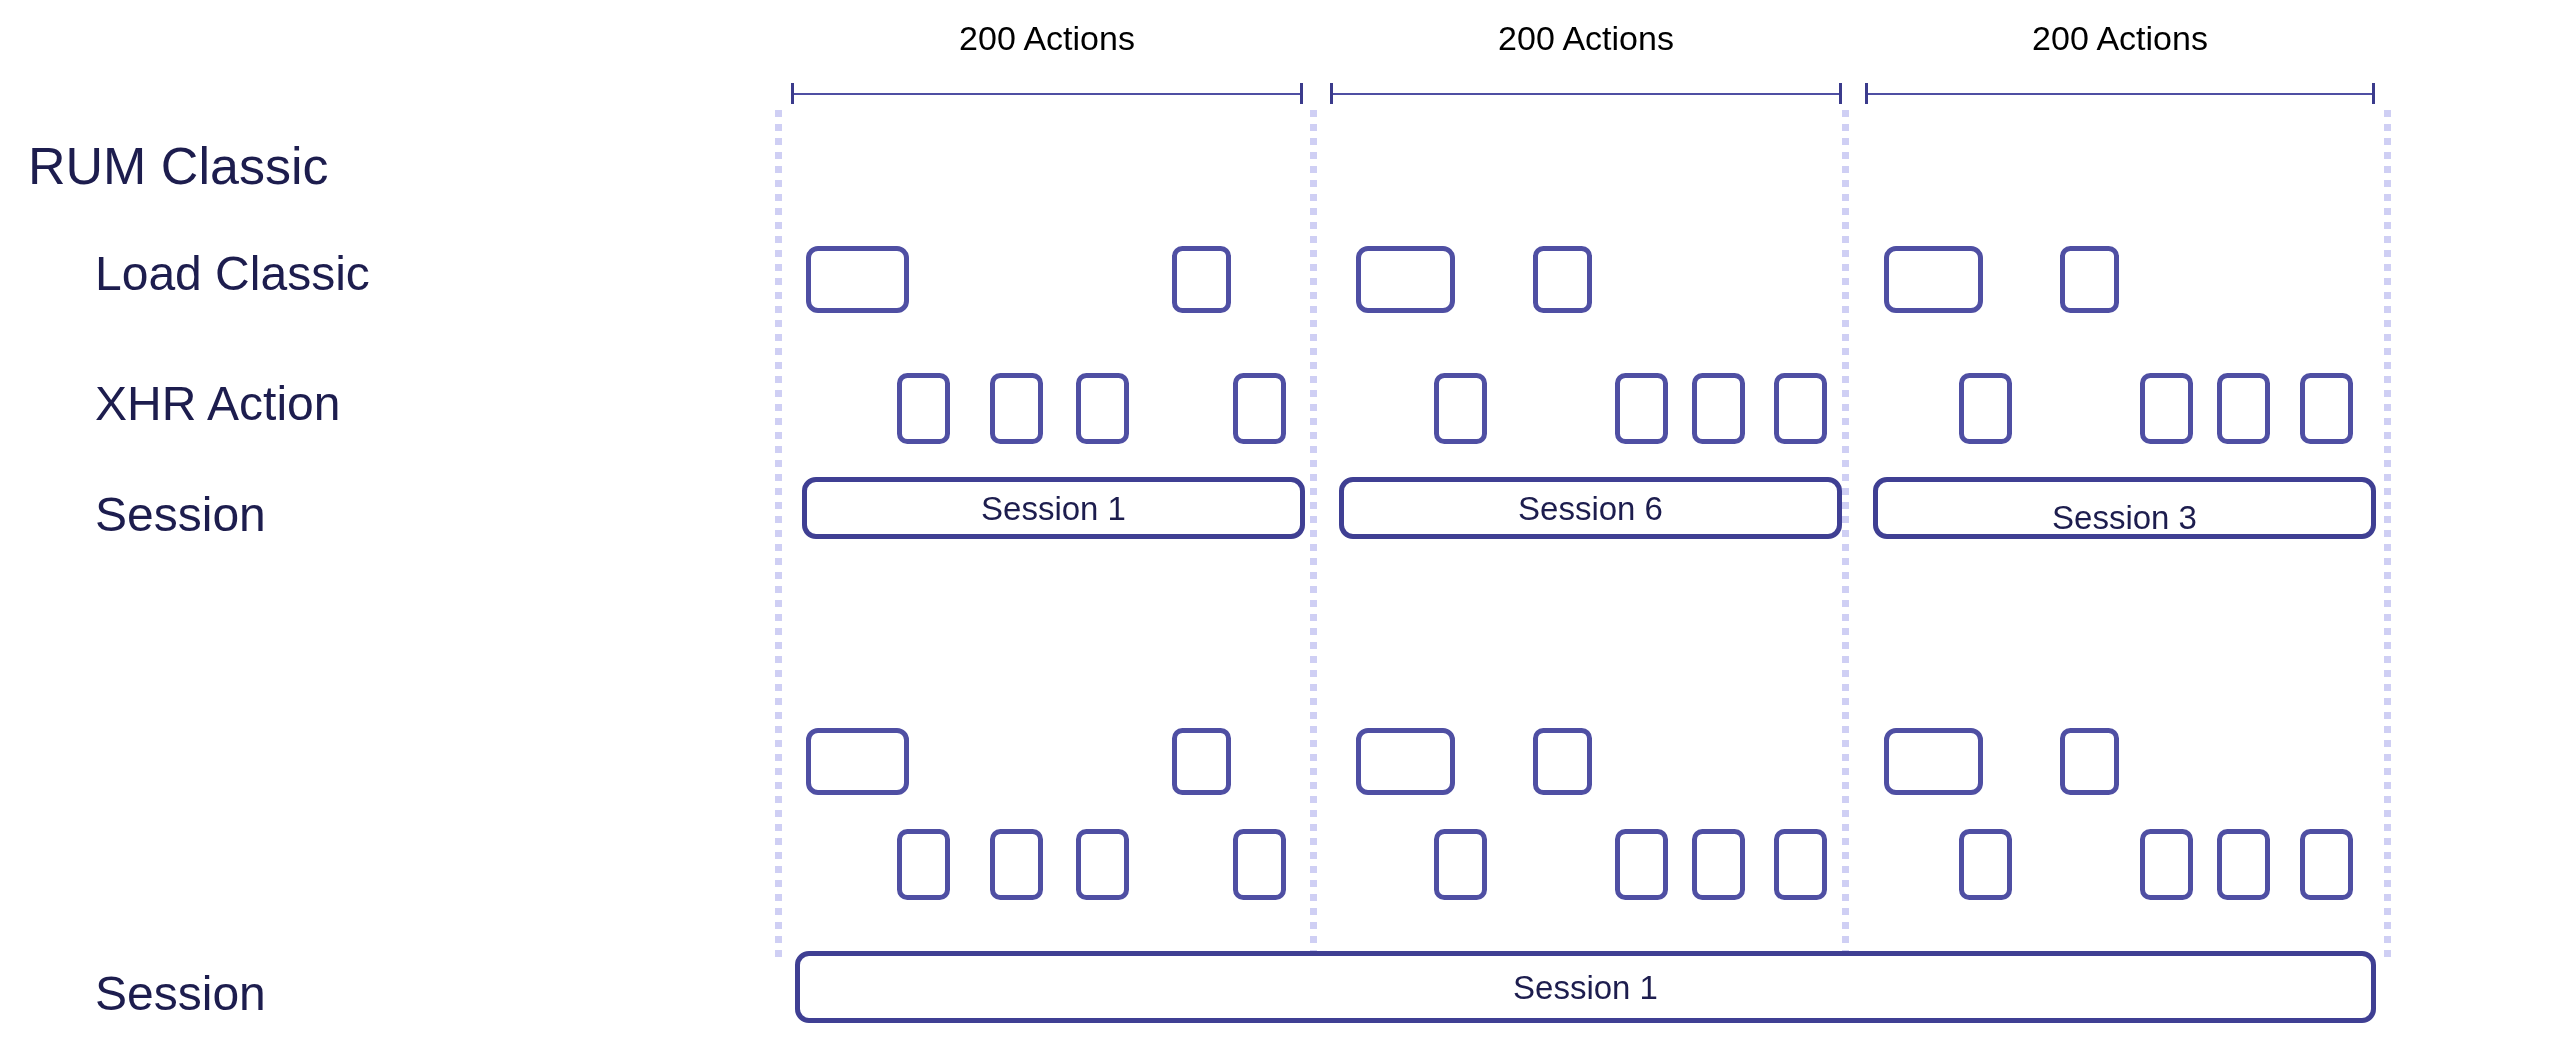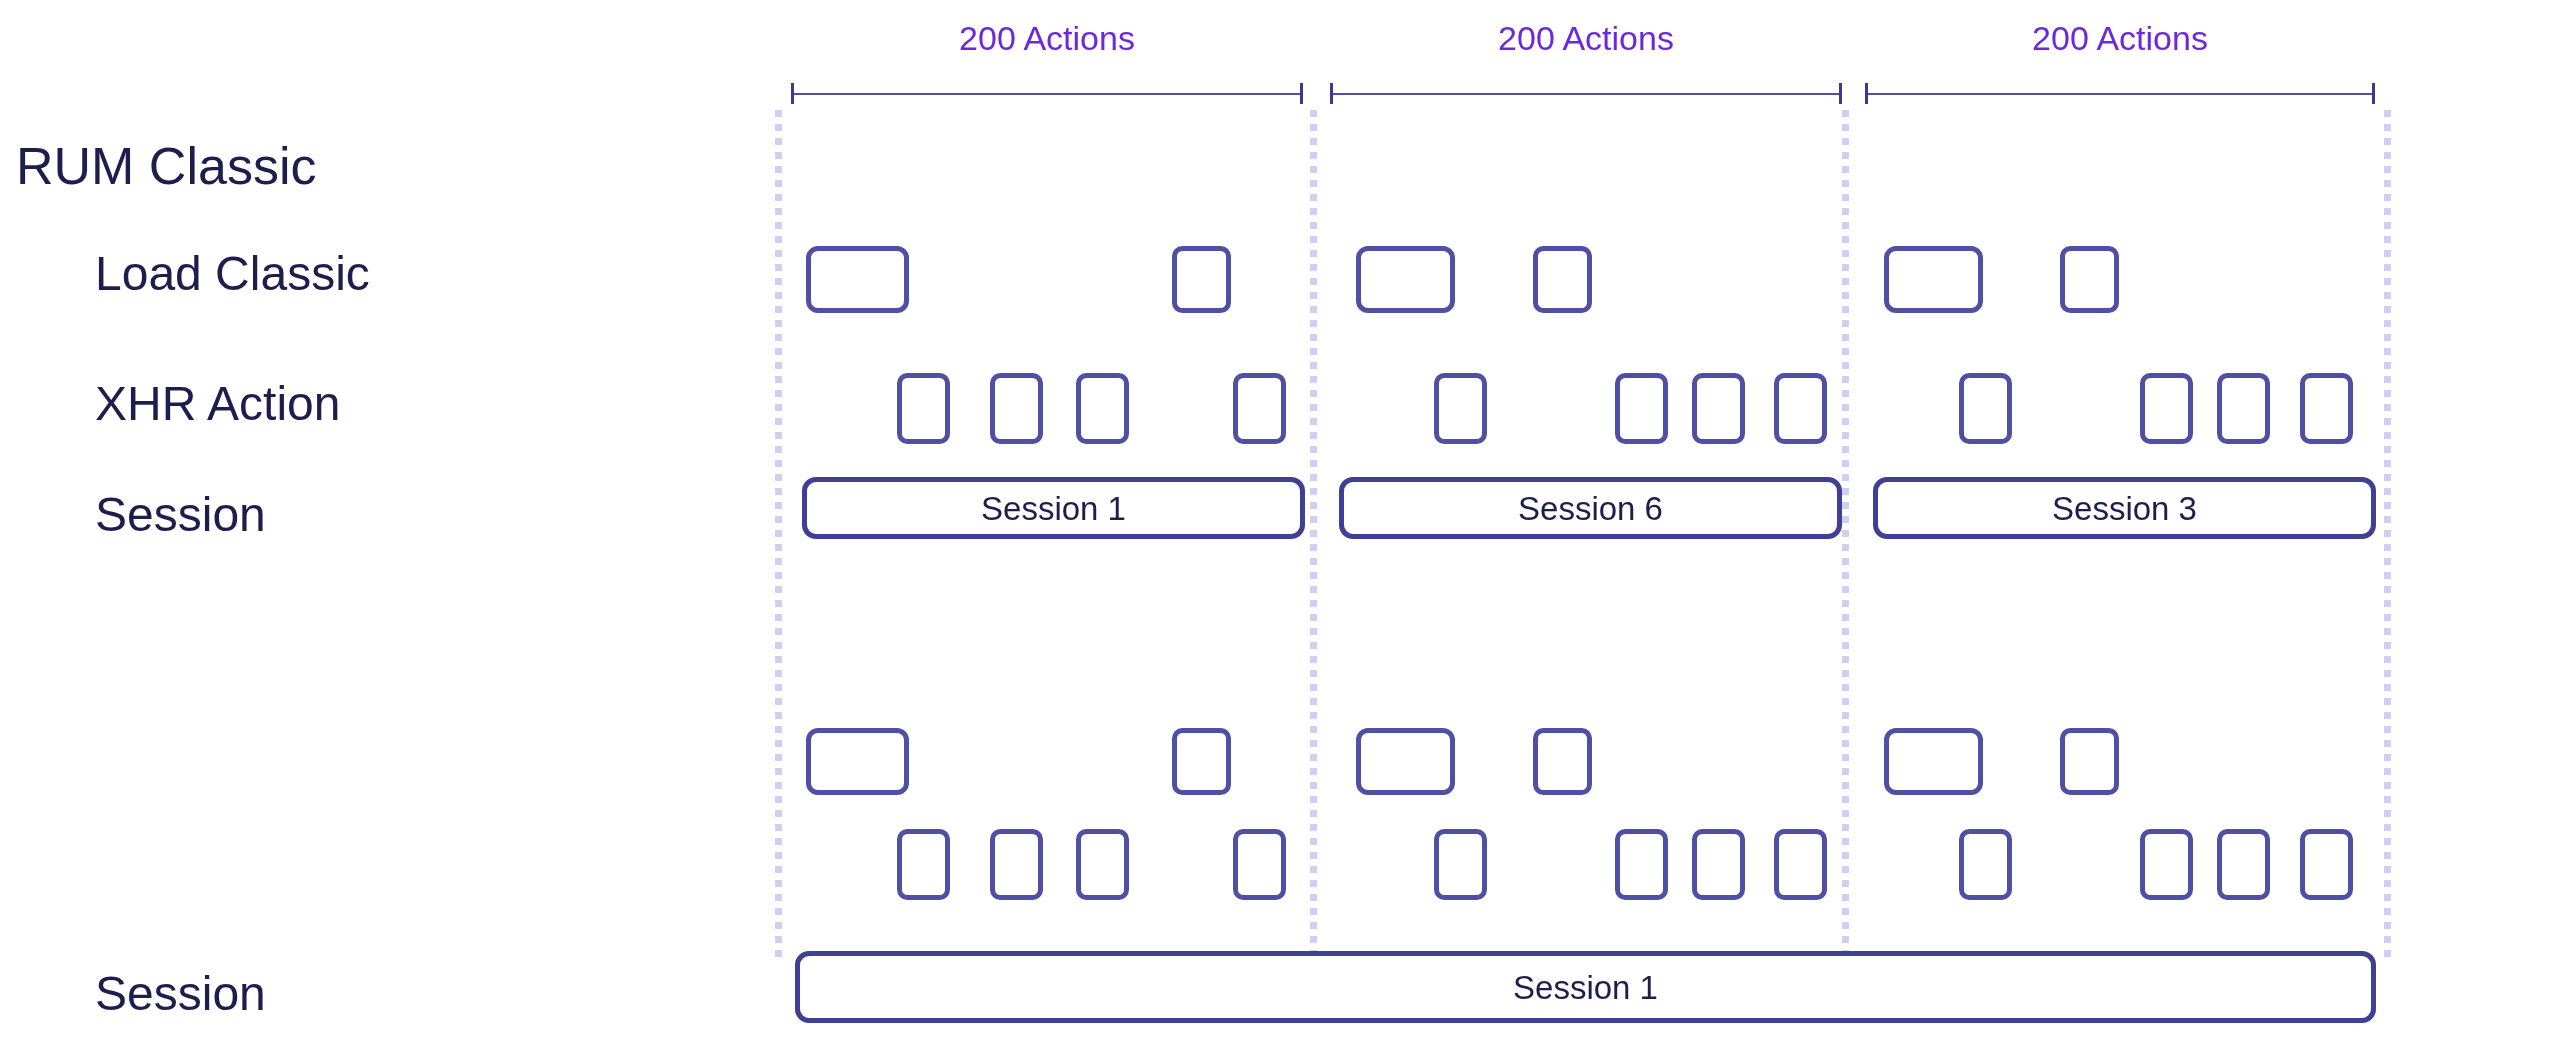--- a/index.html
+++ b/index.html
@@ -20,21 +20,21 @@
 
   
   .lbl {
     position: absolute;
     color: #1d1d4e;
     white-space: nowrap;
     line-height: 1;
   }
   .lbl-group {
     font-size: 52px;
-    left: 16px;
+    left: 28px;
   }
   .lbl-row {
     font-size: 48px;
     left: 95px;
   }
 
   
   .vdotted {
     position: absolute;
     width: 7px;
@@ -64,21 +64,21 @@
     width: 3.4px;
     height: 21px;
     background: #3b3b8c;
   }
   .bracket .tick.left  { left: 0; }
   .bracket .tick.right { right: 0; }
 
   .bracket-label {
     position: absolute;
     font-size: 34px;
-    color: #6d28d9;
+    color: #000000;
     text-align: center;
     line-height: 1;
     white-space: nowrap;
   }
 
   
   .ebox {
     position: absolute;
     box-sizing: border-box;
     border: 5.2px solid #4f4fa3;
@@ -170,21 +170,21 @@
       <div class="ebox small" style="left: 2300px; top: 373px; width: 53px; height: 71px;"></div>
     </div>
 
   <div id="sessions-classic-row">
       <div class="session-pill" style="left: 802px; top: 477px; width: 503px; height: 62px;">
         <span>Session 1</span>
       </div>
       <div class="session-pill" style="left: 1339px; top: 477px; width: 503px; height: 62px;">
         <span>Session 6</span>
       </div>
-      <div class="session-pill" style="left: 1873px; top: 477px; width: 503px; height: 62px;">
+      <div class="session-pill" style="left: 1873px; top: 477px; width: 503px; height: 62px; align-items: flex-end;">
         <span>Session 3</span>
       </div>
     </div>
 
   <div id="navigation-row">
       <div class="ebox" style="left: 806px; top: 728px; width: 103px; height: 67px;"></div>
       <div class="ebox small" style="left: 1172px; top: 728px; width: 59px; height: 67px;"></div>
       <div class="ebox" style="left: 1356px; top: 728px; width: 99px; height: 67px;"></div>
       <div class="ebox small" style="left: 1533px; top: 728px; width: 59px; height: 67px;"></div>
       <div class="ebox" style="left: 1884px; top: 728px; width: 99px; height: 67px;"></div>

